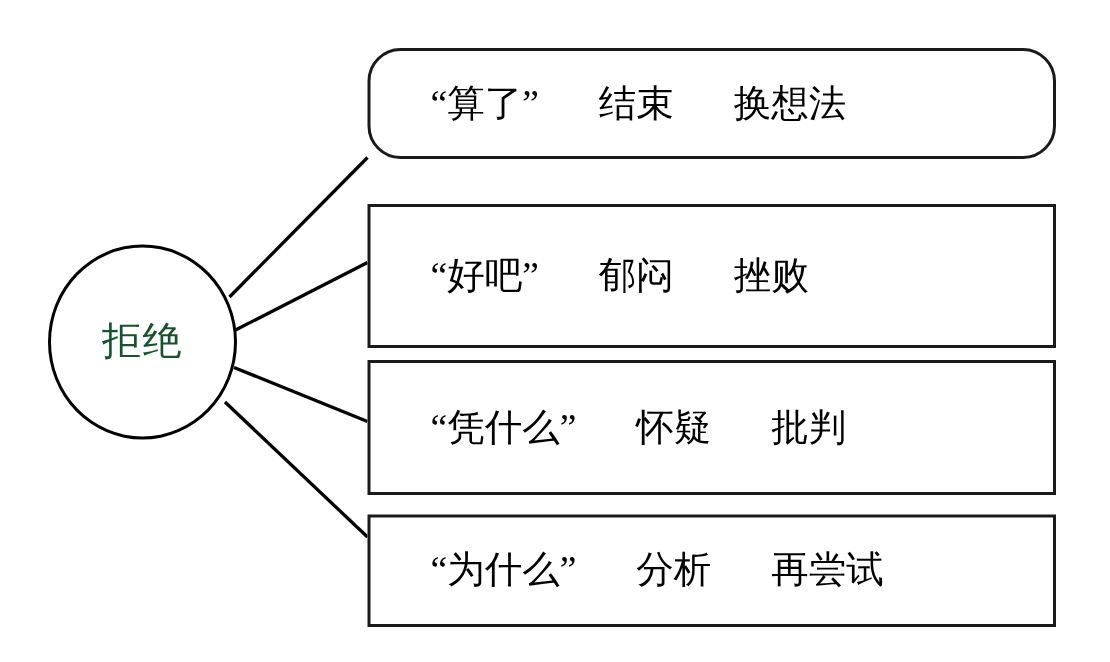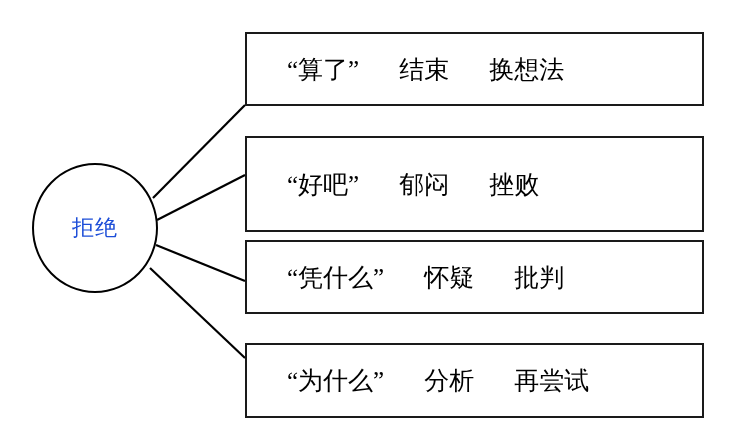--- a/index.html
+++ b/index.html
@@ -32,38 +32,38 @@
     height: 130px;
     border: 2px solid #000000;
     border-radius: 50%;
     box-sizing: border-box;
     display: flex;
     align-items: center;
     justify-content: center;
     background: transparent;
   }
   .node-ellipse-label {
-    font-size: 22px;
+    font-size: 26px;
     letter-spacing: 1px;
-    color: #1d4ed8;
+    color: #14532d;
     line-height: 1;
   }
   .branch-box {
     position: absolute;
     left: 245px;
     width: 459px;
     border: 2px solid #1a1a1a;
     box-sizing: border-box;
     background: #ffffff;
     display: flex;
     align-items: center;
   }
-  .branch-box-1 { top: 32px;  height: 74px; }
+  .branch-box-1 { top: 32px;  height: 74px; border-radius: 22px; }
   .branch-box-2 { top: 136px; height: 96px; }
-  .branch-box-3 { top: 240px; height: 74px; }
+  .branch-box-3 { top: 240px; height: 90px; }
   .branch-box-4 { top: 343px; height: 75px; }
 
   .row-text {
     padding-left: 40px;
     white-space: nowrap;
     font-size: 25px;
     color: #000000;
     line-height: 1;
   }
   .seg-quote { letter-spacing: 0px; }

